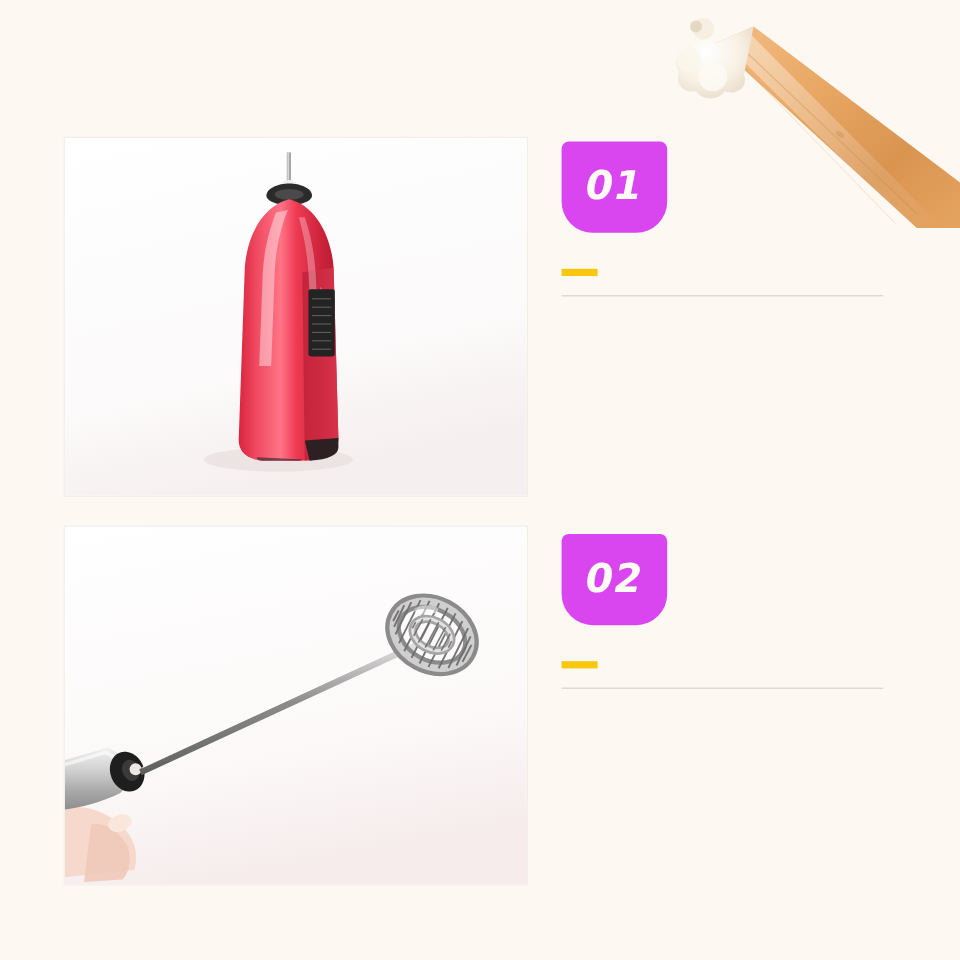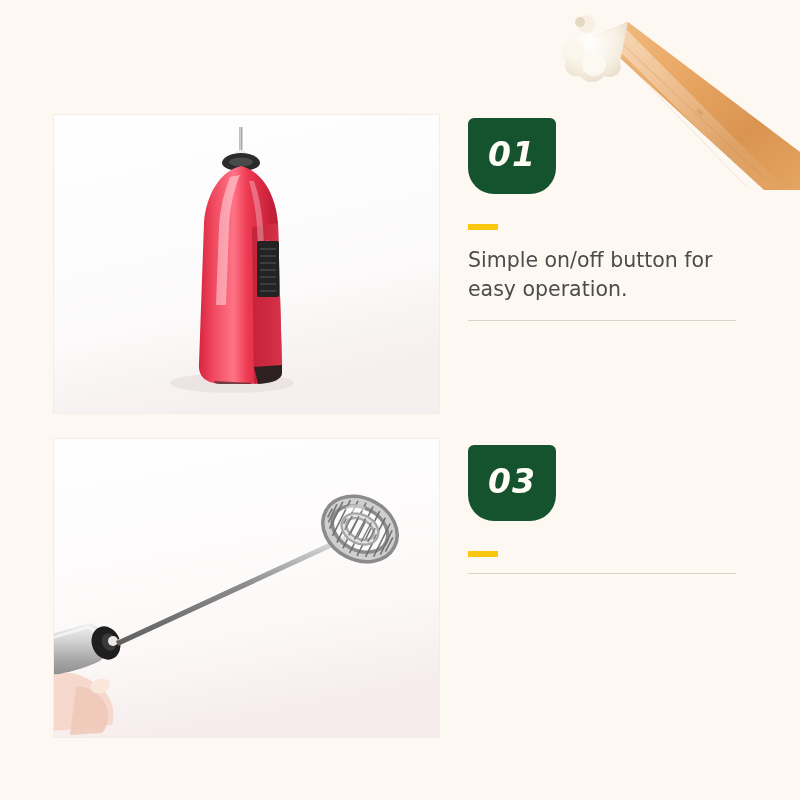--- a/index.html
+++ b/index.html
@@ -41,21 +41,21 @@
   .feature {
     position:absolute;
     left:468px;
     width:300px;
   }
   .feature.f1 { top:118px; }
   .feature.f2 { top:445px; }
 
   .badge {
     width:88px; height:76px;
-    background:#14532d;
+    background:#d946ef;
     border-radius:6px 6px 26px 26px;
     display:flex;
     align-items:center;
     justify-content:center;
   }
   .badge-num {
     font-family:"DejaVu Sans", sans-serif;
     font-style:italic;
     font-weight:bold;
     font-size:33px;
@@ -268,24 +268,22 @@
       </g>
     </svg>
   </div>
 </div>
 
 <div class="feature f1">
   <div class="badge">
     <span class="badge-num">01</span>
   </div>
   <div class="dash"></div>
-  <div class="feature-text">Simple on/off button for
-easy operation.</div>
   <div class="divider"></div>
 </div>
 
 <div class="feature f2">
   <div class="badge">
-    <span class="badge-num">03</span>
+    <span class="badge-num">02</span>
   </div>
   <div class="dash"></div>
   <div class="divider"></div>
 </div>
 
 </body></html>

